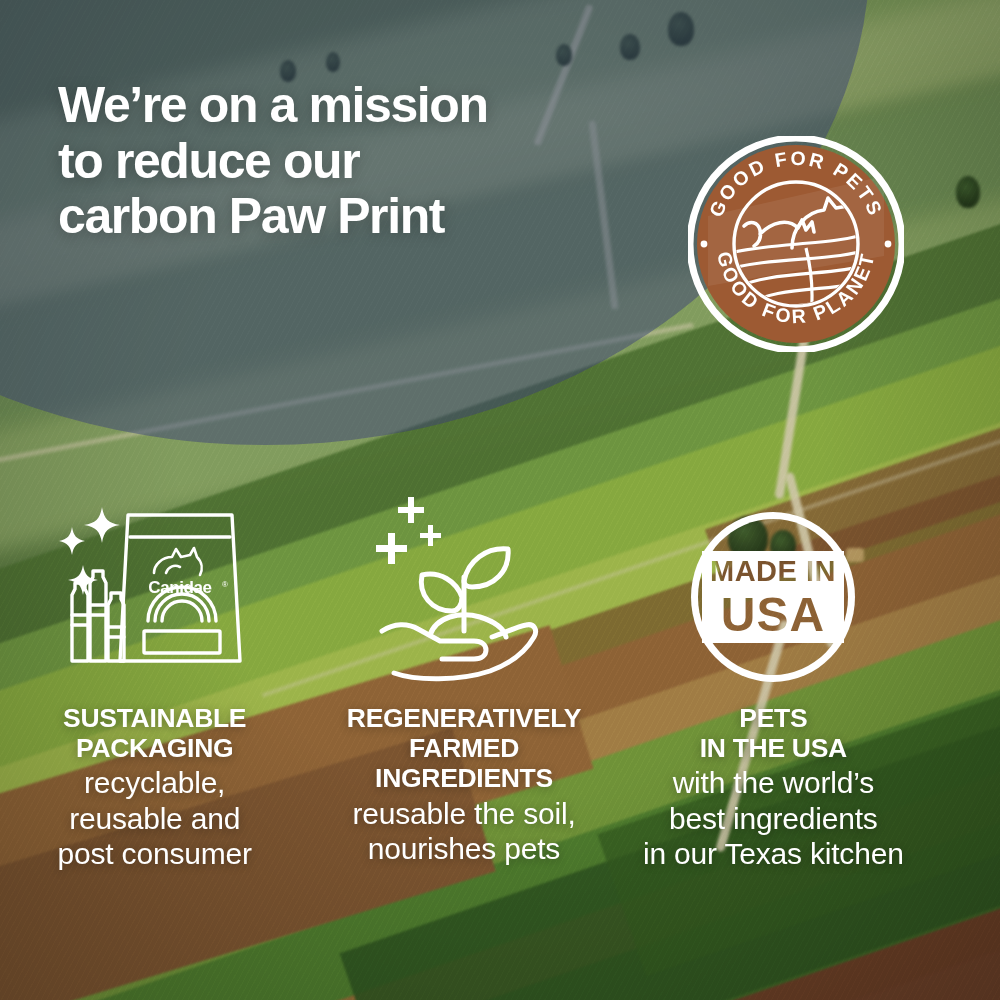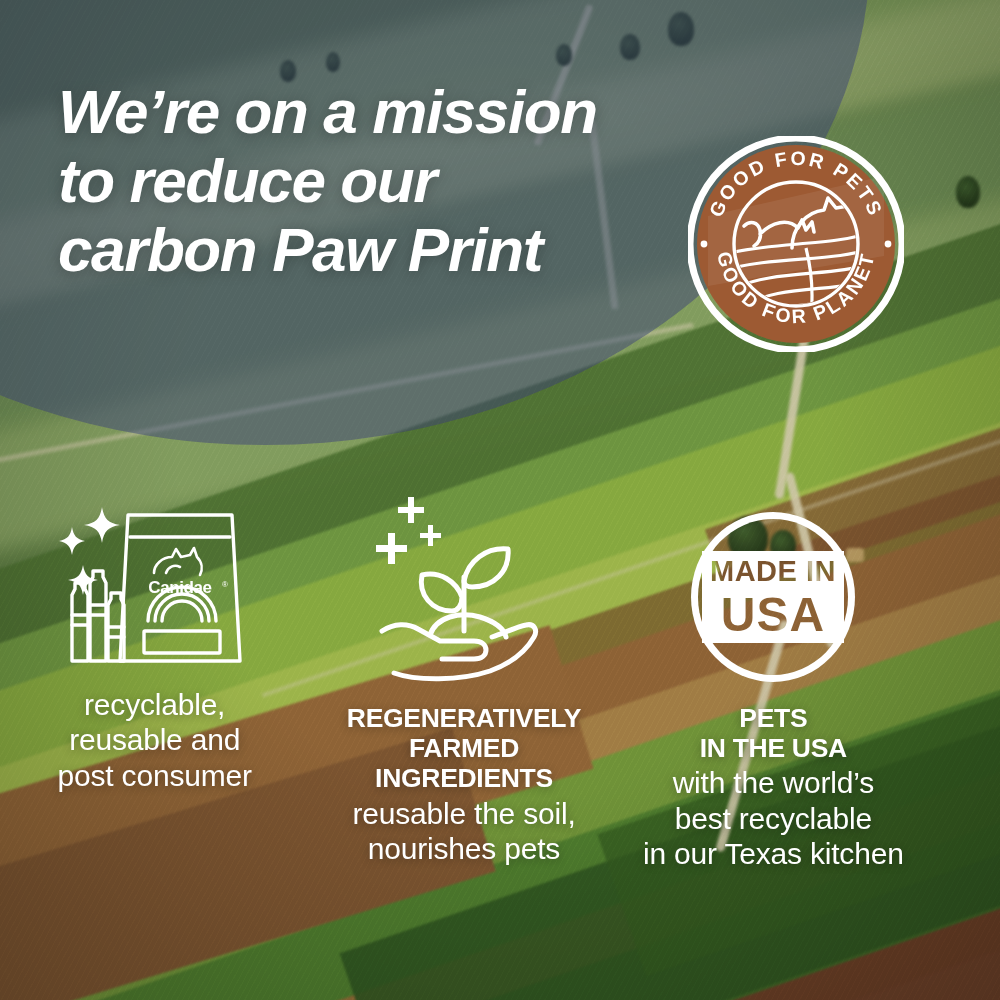--- a/index.html
+++ b/index.html
@@ -59,27 +59,26 @@
     width:1210px; height:985px;
     border-radius:50%;
     background:rgba(46,66,96,.46);
     backdrop-filter:saturate(.55);
   }
 
   
   .headline {
     position:absolute; left:58px; top:78px;
     color:#fff;
-    font-size:62px;
+    font-size:50px;
     font-weight:700;
     line-height:1.11;
     letter-spacing:-1.4px;
     text-shadow:0 2px 14px rgba(0,0,0,.25);
     white-space:pre-line;
-    font-style:italic;
   }
 
   
   .seal { position:absolute; left:688px; top:136px; width:216px; height:216px; }
   .seal svg { display:block; width:216px; height:216px; }
 
   
   .cols {
     position:absolute; left:0; top:470px; width:928px;
     display:flex;
@@ -253,20 +252,22 @@
 
           <g fill="none" stroke="#fff" stroke-width="2.6" stroke-linejoin="round" stroke-linecap="round">
             <path d="M104 88 C 104 80, 112 72, 122 72 L 126 64 L 131 72 L 140 70 L 144 63 L 147 72
                      C 152 77, 153 84, 150 90"></path>
             <path d="M116 88 C 118 82, 124 79, 130 82"></path>
           </g>
           <text x="130" y="108" text-anchor="middle" fill="#fff" font-family="Liberation Sans, sans-serif" font-size="17" font-weight="700" letter-spacing="-.4">Canidae</text>
           <text x="172" y="102" fill="#fff" font-family="Liberation Sans, sans-serif" font-size="8">®</text>
         </svg>
       </div>
+      <div class="title">SUSTAINABLE
+PACKAGING</div>
       <div class="desc">recyclable,
 reusable and
 post consumer</div>
     </div>
 
     <div class="col">
       <div class="art">
         <svg width="200" height="200" viewBox="0 0 200 200">
 
           <g fill="#fff">
@@ -315,18 +316,18 @@
               <rect x="16" y="42" width="138" height="4" fill="#fff"></rect>
               <rect x="16" y="130" width="138" height="4" fill="#fff"></rect>
             </mask>
           </defs>
           <rect x="0" y="0" width="170" height="176" fill="#fff" mask="url(#usaMask)"></rect>
         </svg>
       </div>
       <div class="title">PETS
 IN THE USA</div>
       <div class="desc">with the world’s
-best recyclable
+best ingredients
 in our Texas kitchen</div>
     </div>
 
   </div>
 </div>
 
 </body></html>

